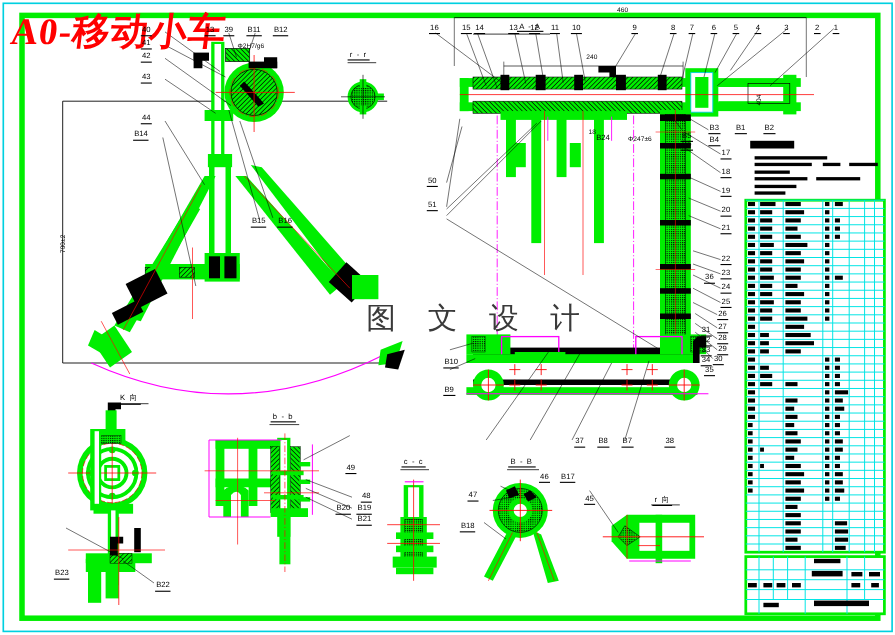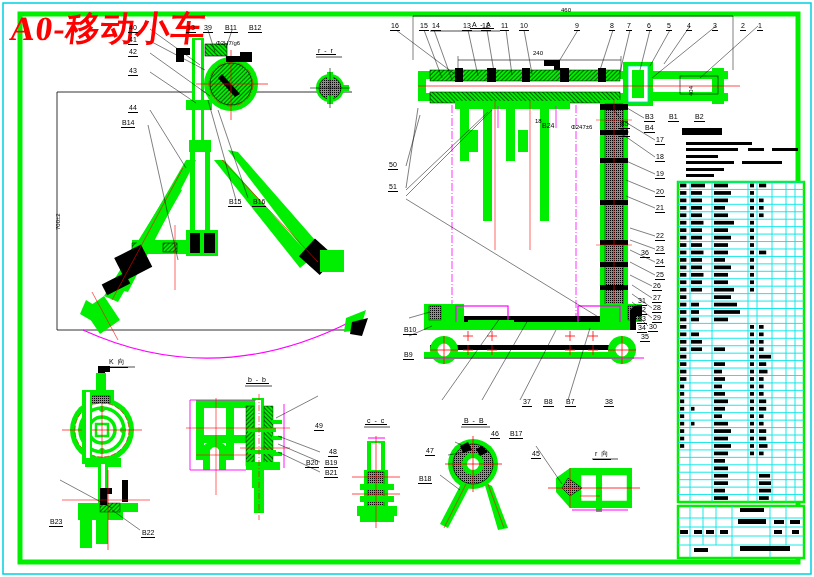--- a/index.html
+++ b/index.html
@@ -659,20 +659,21 @@
     <path d="M568,478 L582,488 L570,496 L562,488 Z" fill="url(#dots)" stroke="#000" stroke-width="0.5"></path>
     <line x1="548" y1="488" x2="640" y2="488" stroke="#ff0000" stroke-width="0.8"></line>
     <line x1="570" y1="468" x2="570" y2="508" stroke="#ff0000" stroke-width="0.7"></line>
     <line x1="580" y1="496" x2="600" y2="496" stroke="#ff0000" stroke-width="0.7"></line>
     <line x1="572" y1="510" x2="628" y2="510" stroke="#ff00ff" stroke-width="1"></line>
     <line x1="536" y1="446" x2="562" y2="484" stroke="#000" stroke-width="0.5"></line>
   </g>
 </svg>
 
 <div class="ttl">A0-移动小车</div>
+<div class="wmark">图 文 设 计</div>
 
 <div class="lbl" style="left:128px;top:24px;">40</div>
 <div class="lbl" style="left:128px;top:36px;">41</div>
 <div class="lbl" style="left:128px;top:48px;">42</div>
 <div class="lbl" style="left:128px;top:67px;">43</div>
 <div class="lbl" style="left:128px;top:104px;">44</div>
 <div class="lbl" style="left:186px;top:24px;">13</div>
 <div class="lbl" style="left:203px;top:24px;">39</div>
 <div class="lbl" style="left:224px;top:24px;">B11</div>
 <div class="lbl" style="left:248px;top:24px;">B12</div>

